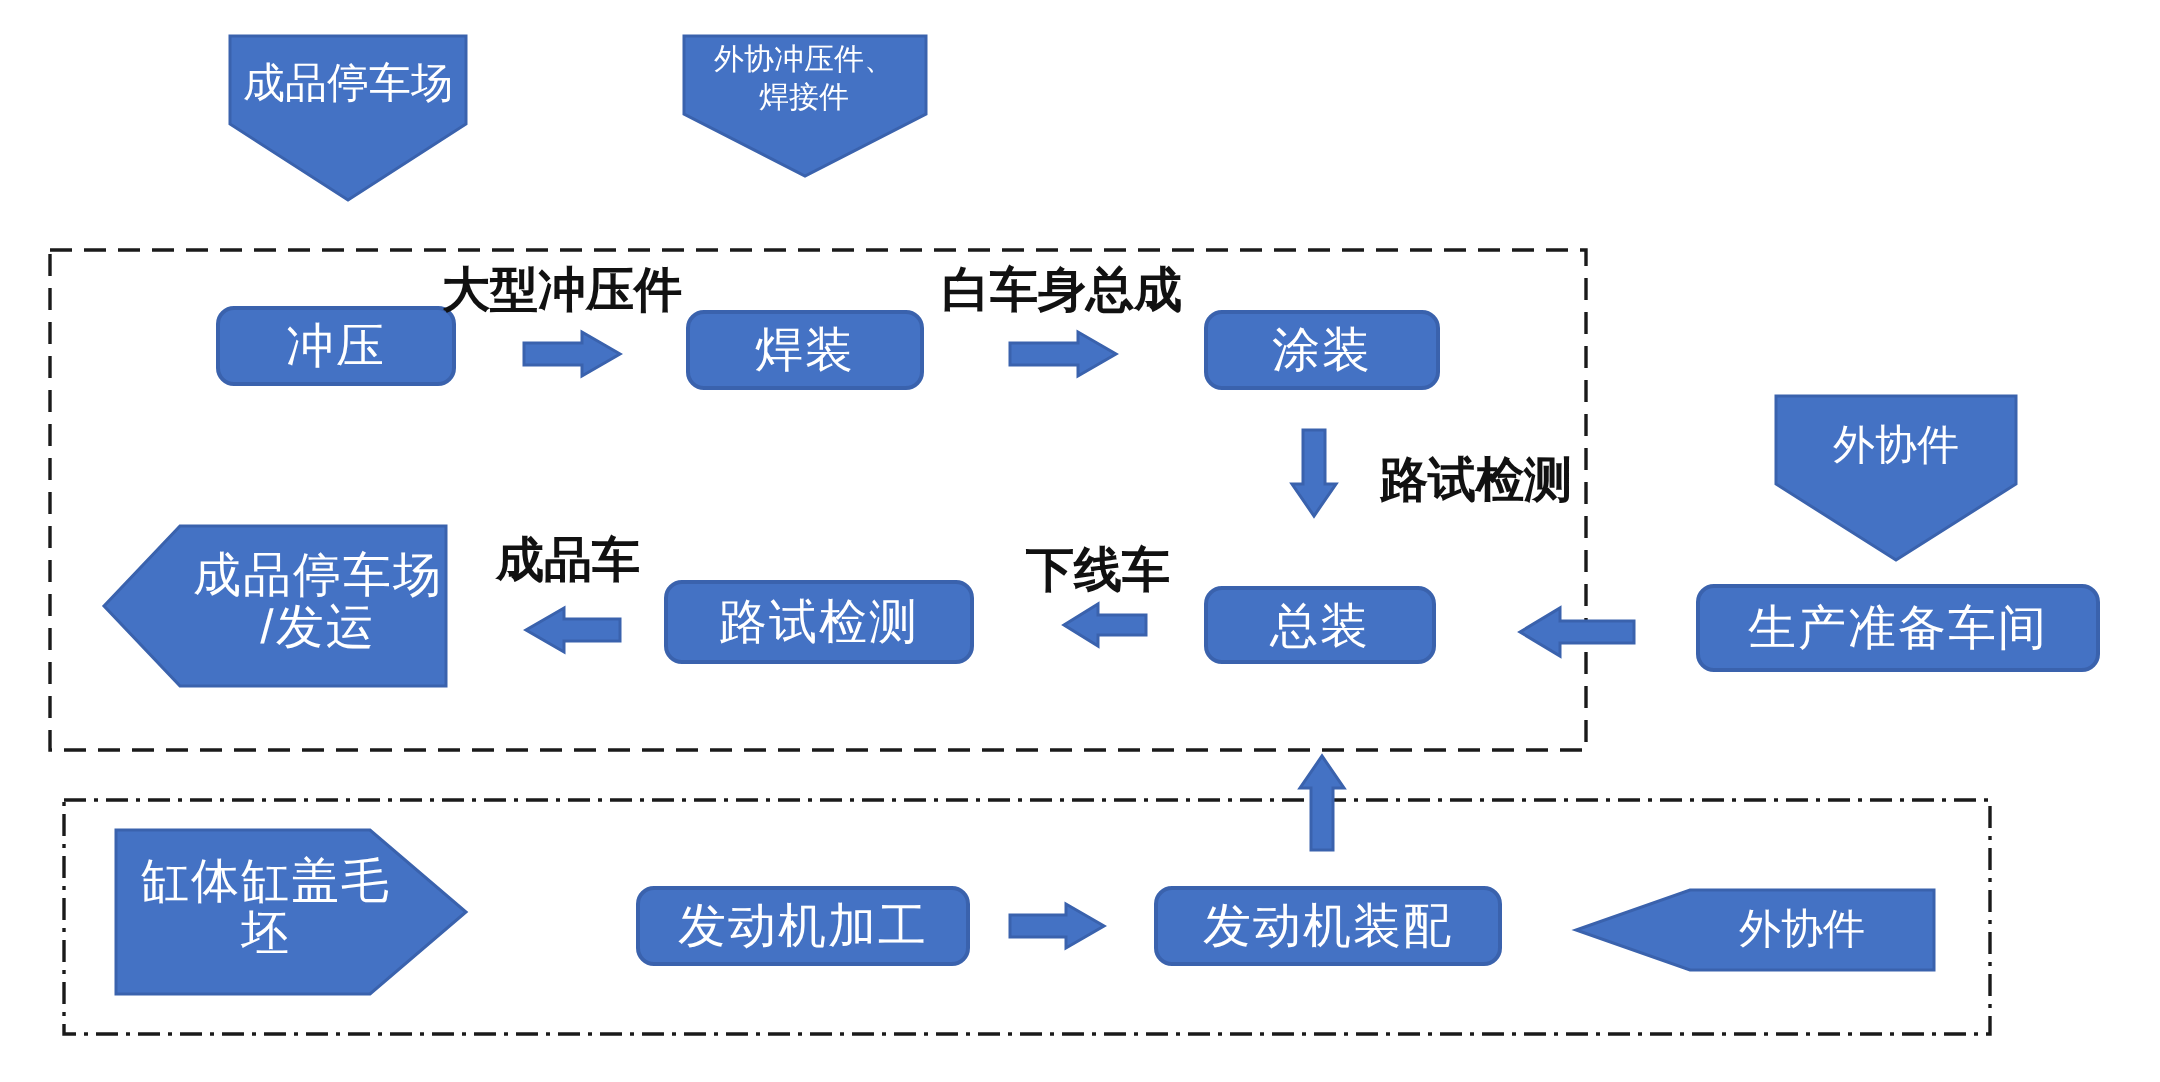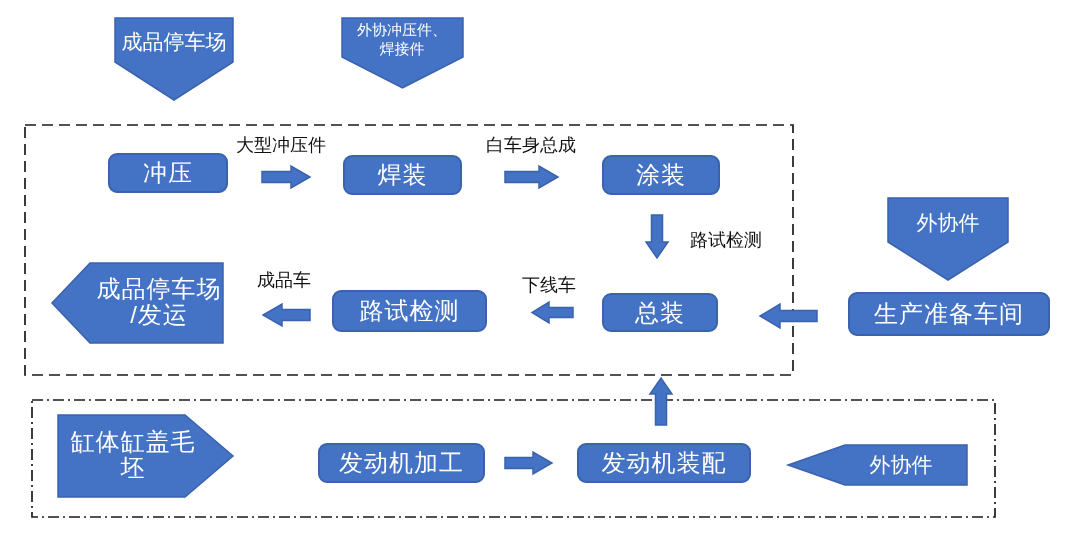--- a/index.html
+++ b/index.html
@@ -32,22 +32,22 @@
     white-space:nowrap;
     line-height:1.1;
   }
   .shape-text.big{font-size:24px;letter-spacing:1px;}
   .shape-text.mid{font-size:21px;}
   .shape-text.small{font-size:15px;line-height:1.25;}
   .flow-label{
     position:absolute;
     transform:translate(-50%,-50%);
     color:#111111;
-    font-weight:normal;
-    font-size:18px;
+    font-weight:bold;
+    font-size:24px;
     white-space:nowrap;
   }
   .flow-label.left-anchored{transform:translate(0,-50%);}
   svg .shape{fill:#4472C4;stroke:#3A62AD;stroke-width:1.5;}
   svg .boundary{fill:none;stroke:#1a1a1a;stroke-width:1.7;}
 </style>
 </head>
 <body>
 
 <div class="stage">

